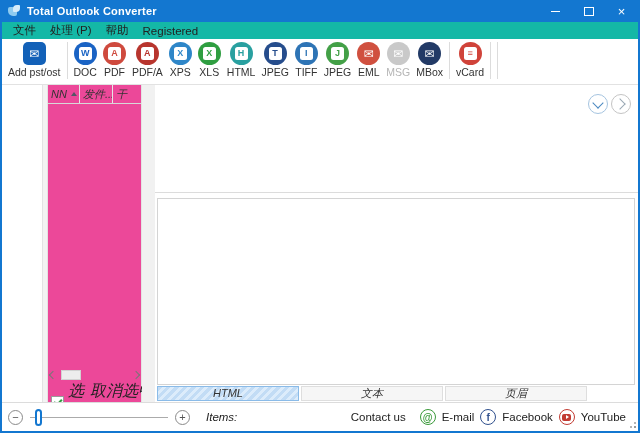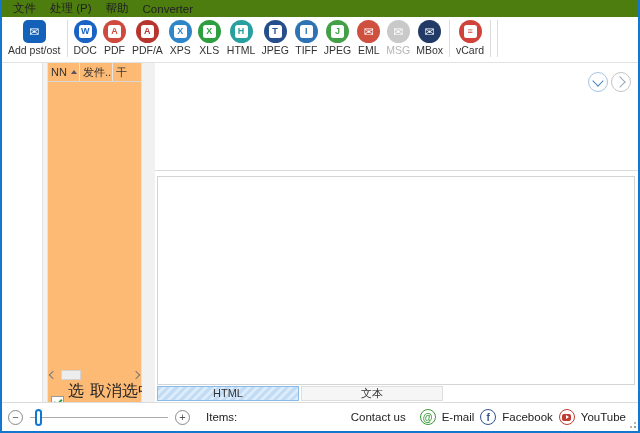--- a/index.html
+++ b/index.html
@@ -12,38 +12,38 @@
   .app-icon{width:13px;height:12px;margin-right:6px;position:relative;flex:none;}
   .app-icon::before{content:"";position:absolute;left:0;top:2px;width:9px;height:9px;background:#8ecbf0;border-radius:2px 5px 2px 5px;}
   .app-icon::after{content:"";position:absolute;left:5px;top:0;width:7px;height:7px;background:#d6ecfa;border-radius:4px 1px 4px 1px;}
   .title-text{color:#fff;font-size:11px;font-weight:bold;letter-spacing:.2px;}
   .win-controls{margin-left:auto;display:flex;height:100%;}
   .win-btn{width:33px;height:100%;display:flex;align-items:center;justify-content:center;color:#fff;}
   .glyph-min{width:9px;border-top:1px solid #fff;display:block;}
   .glyph-max{width:8px;height:7px;border:1px solid #fff;display:block;}
   .glyph-close{font-size:13px;line-height:1;}
   
-  .menubar{height:17px;display:flex;align-items:center;padding-left:4px;font-size:11.5px;color:#222;flex:none;background:#4d7c0f;}
+  .menubar{height:17px;display:flex;align-items:center;padding-left:4px;font-size:11.5px;color:#222;flex:none;background:#14b8a6;}
   .menu-item{padding:0 7px;white-space:nowrap;}
   
   .toolbar{height:43px;display:flex;align-items:flex-start;padding:2px 0 0 3px;border-bottom:1px solid #e2e2e2;flex:none;background:#fff;}
   .tb-btn{display:flex;flex-direction:column;align-items:center;padding:1px 3px;flex:none;}
   .tb-label{font-size:10.5px;color:#333;margin-top:1px;white-space:nowrap;}
   .tb-label.disabled{color:#b5b5b5;}
   .ic{width:23px;height:23px;border-radius:50%;display:flex;align-items:center;justify-content:center;flex:none;}
   .ic-rect{border-radius:5px;}
   .badge{width:13px;height:13px;background:#fff;border-radius:2.5px;font-size:9px;font-weight:bold;
     display:flex;align-items:center;justify-content:center;line-height:1;}
   .env{color:#fff;font-size:12px;line-height:1;}
   .tb-sep{width:1px;background:#dcdcdc;height:37px;margin:1px 3px 0;flex:none;}
   .mag{position:relative;width:13px;height:13px;}
   .mag::before{content:"";position:absolute;left:1px;top:1px;width:6px;height:6px;border:2px solid #fff;border-radius:50%;}
   .mag::after{content:"";position:absolute;left:8px;top:8px;width:2px;height:5px;background:#fff;transform:rotate(-45deg);}
   
-  .main{flex:1;display:flex;min-height:0;background:#fdba74;}
+  .main{flex:1;display:flex;min-height:0;background:#ec4899;font-style:italic;}
   .tree-panel{width:40px;flex:none;background:#fff;}
   .split-thin{width:4px;flex:none;background:#f3f3f3;border-left:1px solid #e3e3e3;border-right:1px solid #e3e3e3;}
   .list-panel{width:93px;flex:none;display:flex;flex-direction:column;font-size:11px;border-right:1px solid #e3e3e3;}
   .list-header{height:18px;display:flex;align-items:center;border-bottom:1px solid #d8d8d8;color:#333;flex:none;}
   .col{height:100%;display:flex;align-items:center;padding:0 3px;white-space:nowrap;overflow:hidden;border-right:1px solid #e6e6e6;box-sizing:border-box;}
   .col-nn{width:32px;flex:none;}
   .col-from{width:33px;flex:none;}
   .col-last{flex:1;border-right:none;}
   .sort-asc{width:0;height:0;border-left:3px solid transparent;border-right:3px solid transparent;border-bottom:4px solid #556;margin-left:4px;}
   .list-body{flex:1;}
@@ -74,46 +74,61 @@
     background:#f6f6f6;border:1px solid #dedede;overflow:hidden;white-space:nowrap;}
   .tab.selected{background:repeating-linear-gradient(135deg,#c2dcf5 0 3px,#dcecfb 3px 6px);border-color:#8abbe8;}
   
   .statusbar{height:28px;border-top:1px solid #dcdcdc;display:flex;align-items:center;
     padding:0 12px 0 6px;font-size:11.5px;color:#222;flex:none;position:relative;background:#fff;}
   .circle-btn{width:15px;height:15px;border:1px solid#8a8a8a;border-radius:50%;color:#555;display:flex;
     align-items:center;justify-content:center;font-size:11px;line-height:1;box-sizing:border-box;flex:none;}
   .slider{width:138px;height:17px;position:relative;margin:0 7px;flex:none;}
   .slider-track{position:absolute;top:8px;left:0;right:0;height:1px;background:#ababab;}
   .slider-thumb{position:absolute;left:5px;top:0;width:7px;height:17px;border:2px solid #1377d0;border-radius:3.5px;background:#fff;box-sizing:border-box;}
-  .items-label{margin-left:16px;white-space:nowrap;}
+  .items-label{margin-left:16px;white-space:nowrap;font-style:italic;}
   .status-right{margin-left:auto;display:flex;align-items:center;gap:6px;}
   .s-link{white-space:nowrap;}
   .s-contact{margin-right:8px;}
   .s-icon{width:16px;height:16px;border-radius:50%;border:1px solid;display:flex;align-items:center;
     justify-content:center;font-size:10px;font-weight:bold;box-sizing:border-box;flex:none;}
   .email-ic{color:#3a9a3a;border-color:#3a9a3a;}
   .fb-ic{color:#31518e;border-color:#31518e;}
   .yt-ic{border-color:#c23b32;}
   .yt-inner{width:9px;height:7px;background:#c23b32;border-radius:2px;display:flex;align-items:center;justify-content:center;}
   .yt-play{width:0;height:0;border-left:3px solid #fff;border-top:2px solid transparent;border-bottom:2px solid transparent;margin-left:1px;}
   .grip{position:absolute;right:2px;bottom:3px;width:8px;height:8px;}
   .grip::before{content:"";position:absolute;right:0;bottom:0;width:2px;height:2px;background:#9a9a9a;
     box-shadow:0 -4px 0 #b5b5b5,-4px 0 0 #b5b5b5;}
 </style>
 </head>
 <body>
 
 <div class="window">
 
+  <div class="titlebar">
+    <span class="app-icon"></span>
+    <span class="title-text">Total Outlook Converter</span>
+    <div class="win-controls">
+      <span class="win-btn">
+          <span class="glyph-min"></span>
+        </span>
+      <span class="win-btn">
+          <span class="glyph-max"></span>
+        </span>
+      <span class="win-btn">
+          <span class="glyph-close">×</span>
+        </span>
+    </div>
+  </div>
 
   <div class="menubar">
     <span class="menu-item">文件</span>
     <span class="menu-item">处理 (P)</span>
     <span class="menu-item">帮助</span>
-    <span class="menu-item">Converter</span>
+    <span class="menu-item">Registered</span>
   </div>
 
   <div class="toolbar">
 
     <div class="tb-btn">
       <span class="ic ic-rect" style="background-color: rgb(19, 97, 184);">
         <span class="env">✉</span>
       </span>
       <span class="tb-label">Add pst/ost</span>
     </div>
@@ -267,20 +282,21 @@
           </span>
           <span class="nav-circle gray">
             <span class="nchev-right"></span>
           </span>
         </div>
       </div>
       <div class="content-box"></div>
       <div class="tabs">
         <span class="tab selected">HTML</span>
         <span class="tab">文本</span>
+        <span class="tab">页眉</span>
       </div>
     </div>
 
   </div>
 
   <div class="statusbar">
     <span class="circle-btn">−</span>
     <span class="slider">
       <span class="slider-track"></span>
       <span class="slider-thumb"></span>

